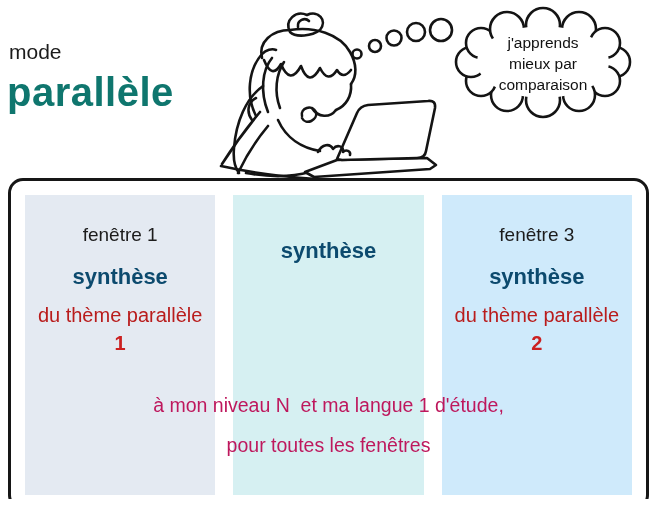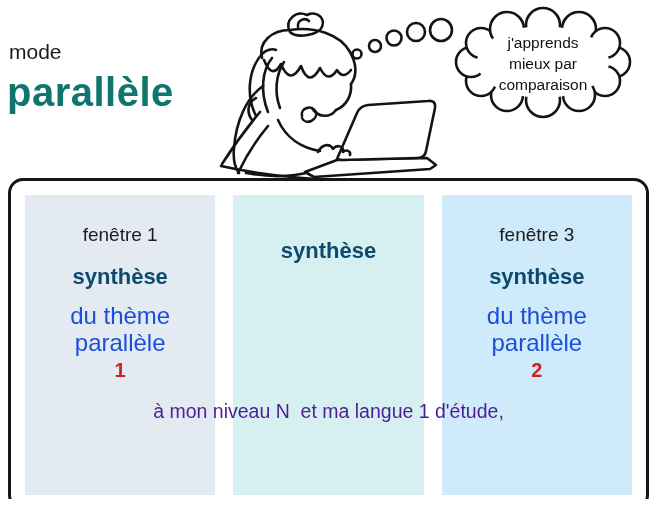--- a/index.html
+++ b/index.html
@@ -47,29 +47,29 @@
   }
   .win-caption{
     font-size:19px;line-height:26px;color:#1c1c1c;
   }
   .win-heading{
     margin-top:15px;
     font-size:22px;line-height:27px;font-weight:bold;color:#0c4a6e;
   }
   .win-line1{
     margin-top:12px;
-    font-size:24px;line-height:27px;color:#1d4ed8;
+    font-size:20px;line-height:27px;color:#b91c1c;
   }
   .win-line2{
     font-size:20px;line-height:28px;color:#cb2121;
   }
   .win-line2.bold{font-weight:bold;}
   .panel-footer{
-    position:absolute;left:0;right:0;top:210px;
-    text-align:center;color:#4c1d95;
+    position:absolute;left:0;right:0;top:204px;
+    text-align:center;color:#be185d;
   }
   .footer-line{
     font-size:19.5px;line-height:40px;white-space:pre;
   }
 </style>
 </head>
 <body>
 
 <div class="stage">
 
@@ -162,16 +162,17 @@
         <div class="win-caption">fenêtre 3</div>
         <div class="win-heading">synthèse</div>
         <div class="win-line1">du thème parallèle</div>
         <div class="win-line2 bold">2</div>
       </div>
 
     </div>
 
     <div class="panel-footer">
       <div class="footer-line">à mon niveau N  et ma langue 1 d'étude,</div>
+      <div class="footer-line">pour toutes les fenêtres</div>
     </div>
   </div>
 
 </div>
 
 </body></html>

